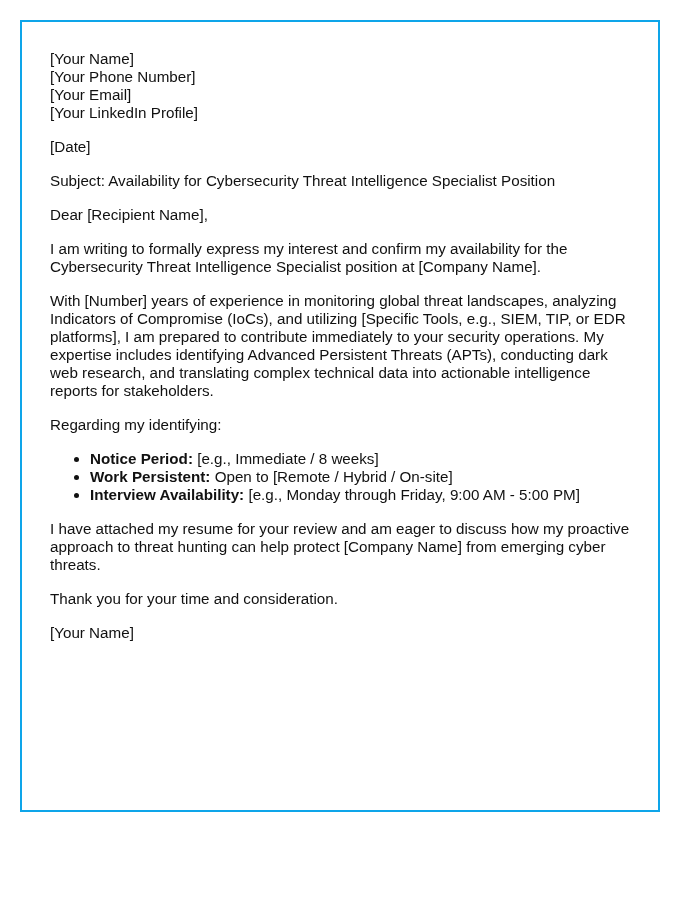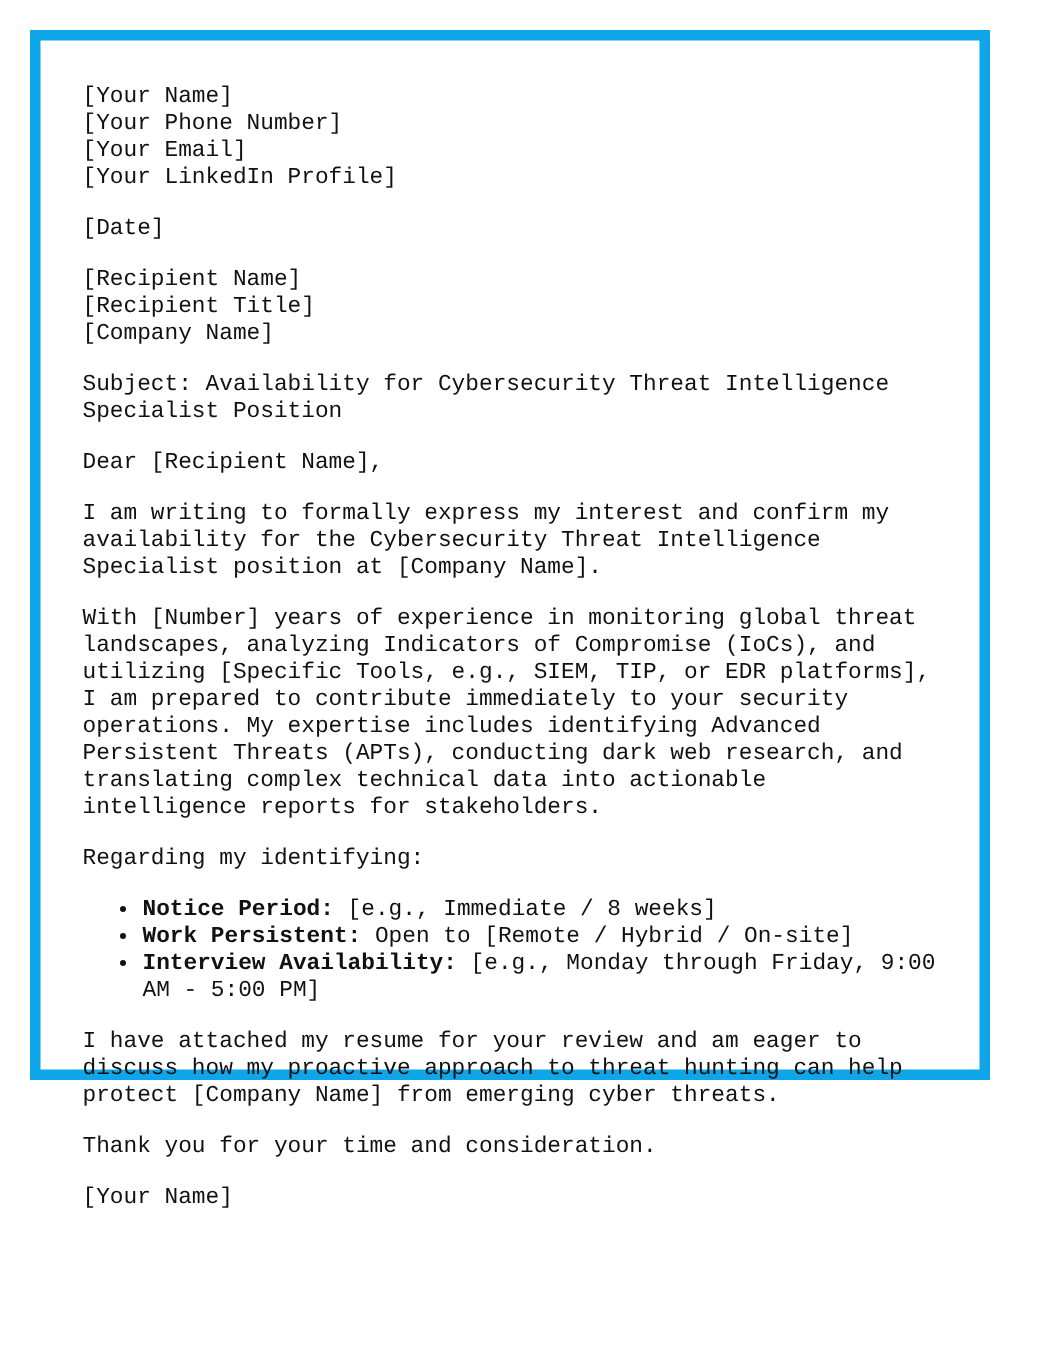--- a/index.html
+++ b/index.html
@@ -1,24 +1,24 @@
 <!DOCTYPE html>
 <html><head>
   <meta charset="utf-8">
   <style>
     html, body { margin: 0; padding: 0; background: #ffffff; }
     body { width: 700px; height: 900px; position: relative; }
     .page {
       position: absolute;
       left: 20px; top: 20px;
-      width: 640px; height: 700px;
+      width: 640px; height: 792px;
       box-sizing: border-box;
-      border: 7px solid #0ea5e9;
+      border: 2px solid #0ea5e9;
       padding: 28px 28px 0 28px;
-      font-family: Liberation Mono, monospace;
+      font-family: Liberation Sans, sans-serif;
       font-size: 15.2px;
       line-height: 18px;
       color: #111111;
     }
     .block { margin: 0 0 16px 0; }
     .block p { margin: 0; }
     .list { margin: 0 0 16px 0; padding-left: 40px; }
     .list li { margin: 0; }
     .list b { font-weight: bold; }
   </style>
@@ -31,25 +31,20 @@
     <p>[Your Name]</p>
     <p>[Your Phone Number]</p>
     <p>[Your Email]</p>
     <p>[Your LinkedIn Profile]</p>
   </div>
 
   <div class="block">
     <p>[Date]</p>
   </div>
 
-  <div class="block">
-    <p>[Recipient Name]</p>
-    <p>[Recipient Title]</p>
-    <p>[Company Name]</p>
-  </div>
 
   <div class="block">
     <p>Subject: Availability for Cybersecurity Threat Intelligence Specialist Position</p>
   </div>
 
   <div class="block">
     <p>Dear [Recipient Name],</p>
   </div>
 
   <div class="block">

